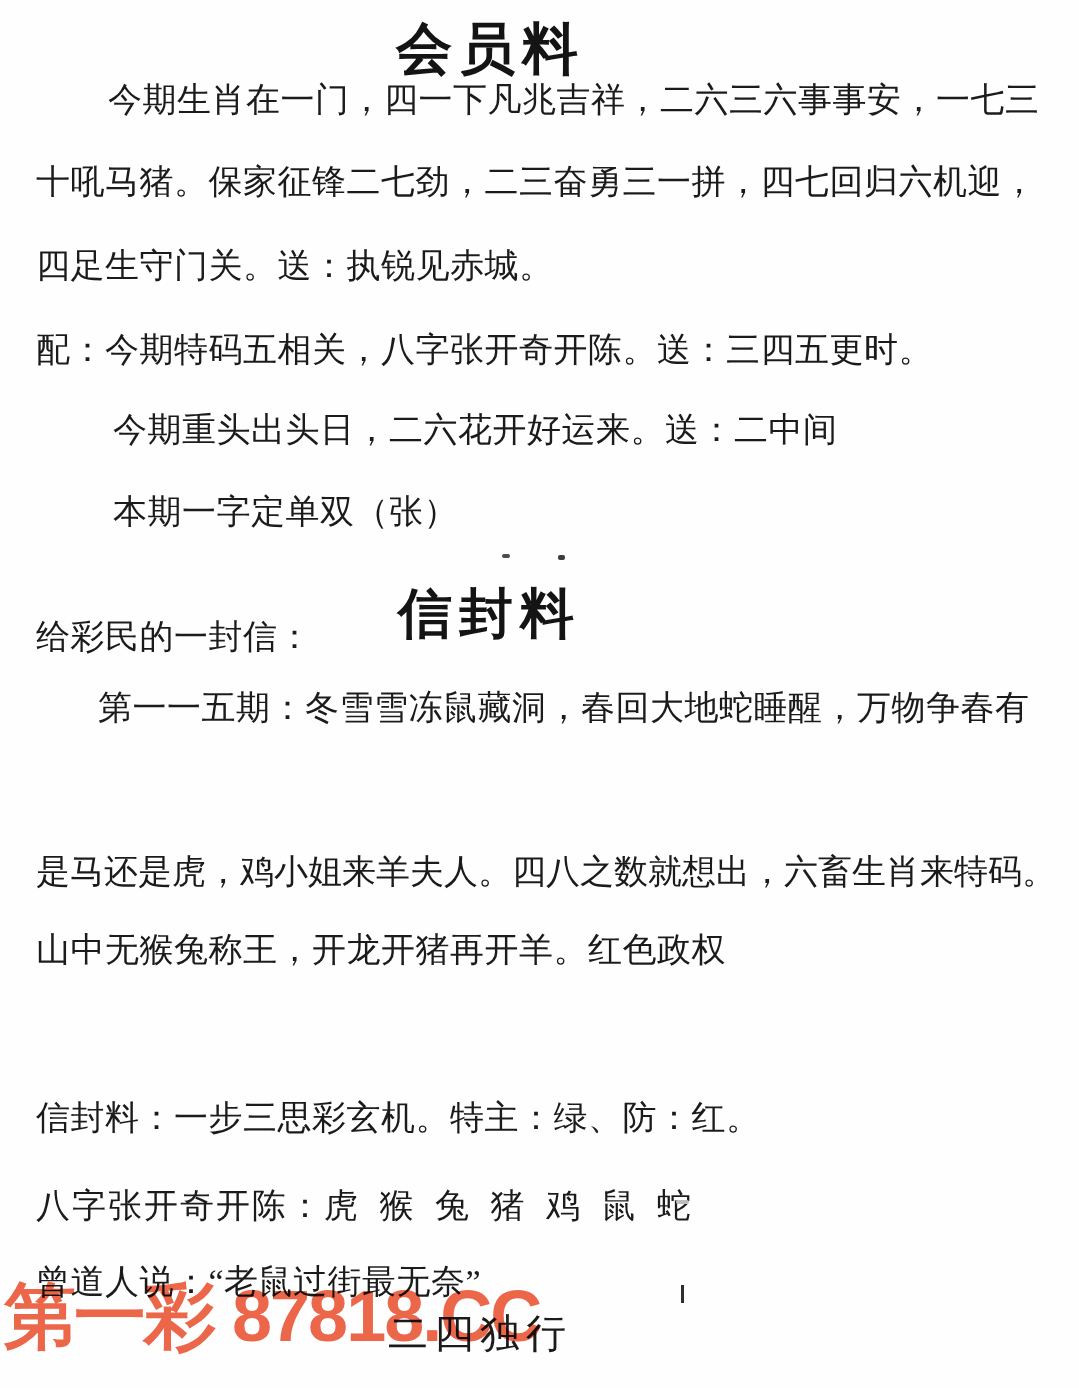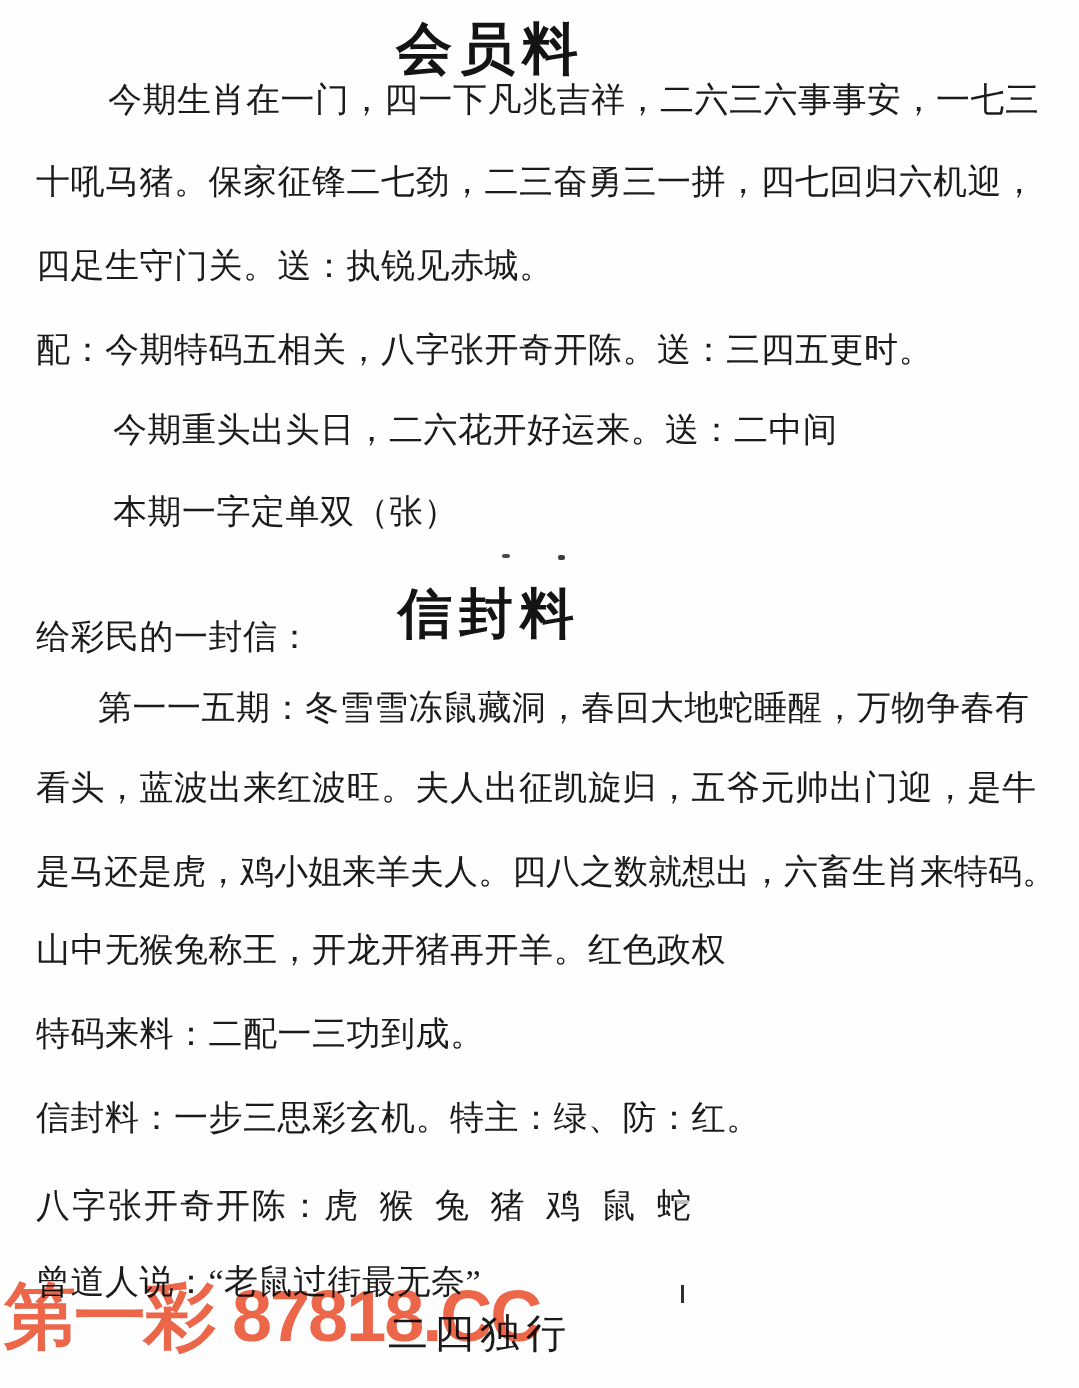--- a/index.html
+++ b/index.html
@@ -68,24 +68,22 @@
   <div class="line" style="left:113px; top:410px;">今期重头出头日，二六花开好运来。送：二中间</div>
   <div class="line" style="left:113px; top:492px;">本期一字定单双（张）</div>
 
   <div class="artifact artifact-dot-1"></div>
   <div class="artifact artifact-dot-2"></div>
 
   <div class="line" style="left:36px; top:600px;margin-top:17px;">给彩民的一封信：</div>
   <div class="section-title" style="left:398px; top:570px; font-size:54px;">信封料</div>
 
   <div class="line" style="left:98px; top:688px;">第一一五期：冬雪雪冻鼠藏洞，春回大地蛇睡醒，万物争春有</div>
-  <div class="line" style="left:36px; top:768px;">看头，蓝波出来红波旺。夫人出征凯旋归，五爷元帅出门迎，是牛</div>
   <div class="line" style="left:36px; top:852px; letter-spacing:0;">是马还是虎，鸡小姐来羊夫人。四八之数就想出，六畜生肖来特码。</div>
   <div class="line" style="left:36px; top:930px;">山中无猴兔称王，开龙开猪再开羊。红色政权</div>
-  <div class="line" style="left:36px; top:1014px;">特码来料：二配一三功到成。</div>
   <div class="line" style="left:36px; top:1098px;">信封料：一步三思彩玄机。特主：绿、防：红。</div>
   <div class="line zodiac-spacing" style="left:36px; top:1186px; letter-spacing:2px;">八字张开奇开陈：虎 猴 兔 猪 鸡 鼠 蛇</div>
   <div class="line closing-line" style="left:388px; top:1310px;">二四独行</div>
   <div class="line" style="left:36px; top:1262px;">曾道人说：“老鼠过街最无奈”</div>
 
   <div class="artifact artifact-dash"></div>
   <div class="artifact artifact-tick"></div>
 
   <div class="watermark">第一彩 87818.CC</div>
 

